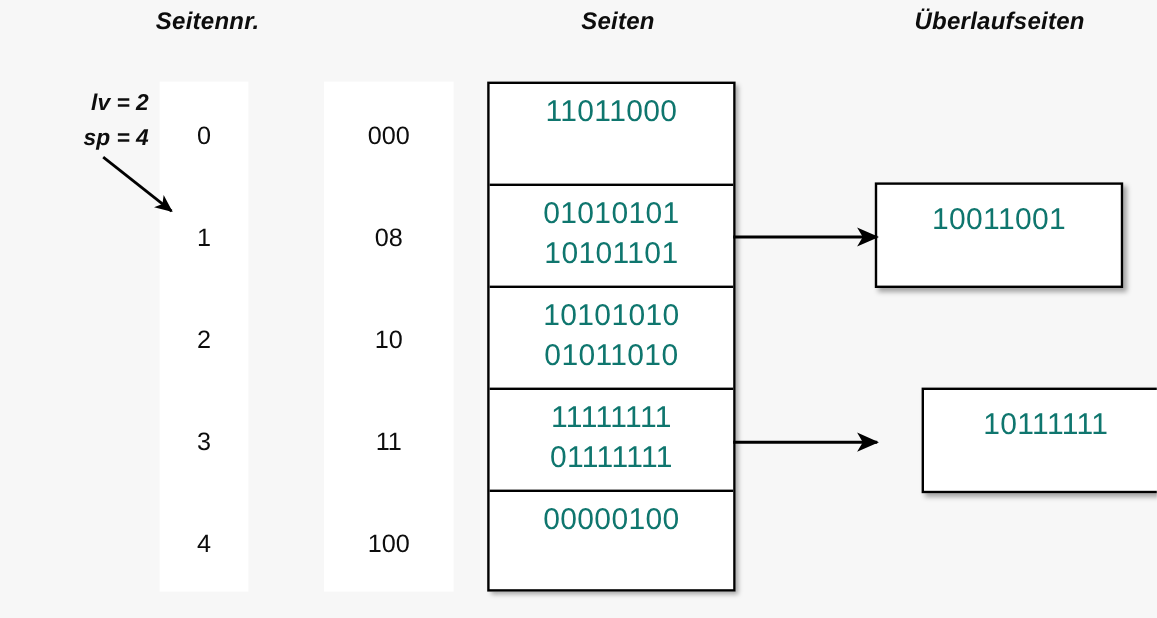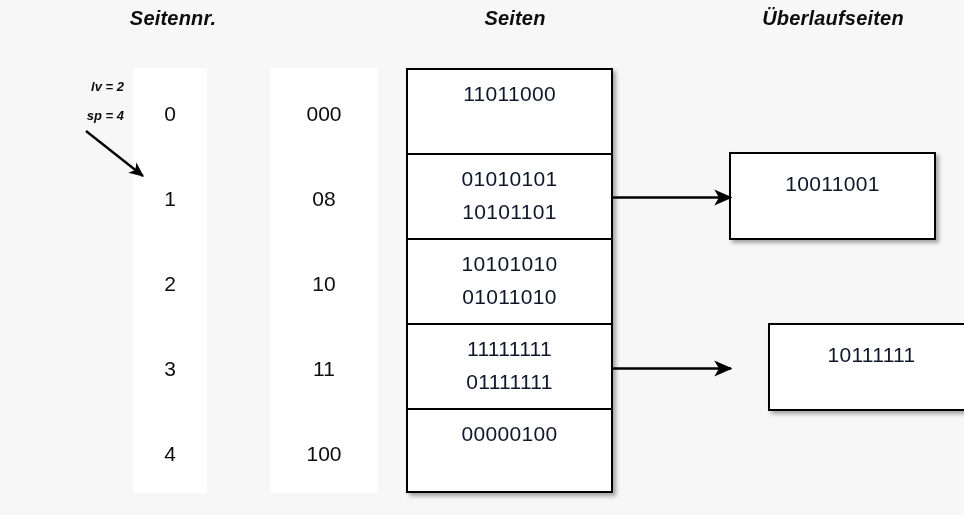--- a/index.html
+++ b/index.html
@@ -43,21 +43,21 @@
   
   #params {
     position: absolute;
     left: 12px;
     top: 72px;
     width: 112px;
   }
   .param-line {
     font-style: italic;
     font-weight: 700;
-    font-size: 13px;
+    font-size: 19px;
     line-height: 29px;
     white-space: nowrap;
     text-align: right;
     color: #0d0d0d;
   }
 
   
   .col-panel {
     position: absolute;
     background: #ffffff;
@@ -95,24 +95,24 @@
     width: 100%;
     height: 85px;
     box-sizing: border-box;
     border-bottom: 2.5px solid #000000;
     padding-top: 7px;
     text-align: center;
   }
   .seiten-row.last { border-bottom: none; }
   .rec {
     display: block;
-    font-size: 21px;
+    font-size: 25px;
     font-weight: 500;
     line-height: 33px;
-    color: #0f172a;
+    color: #0f766e;
     letter-spacing: 0.3px;
   }
 
   
   .overflow-box {
     position: absolute;
     left: 729px;
     width: 207px;
     height: 88px;
     background: #ffffff;

